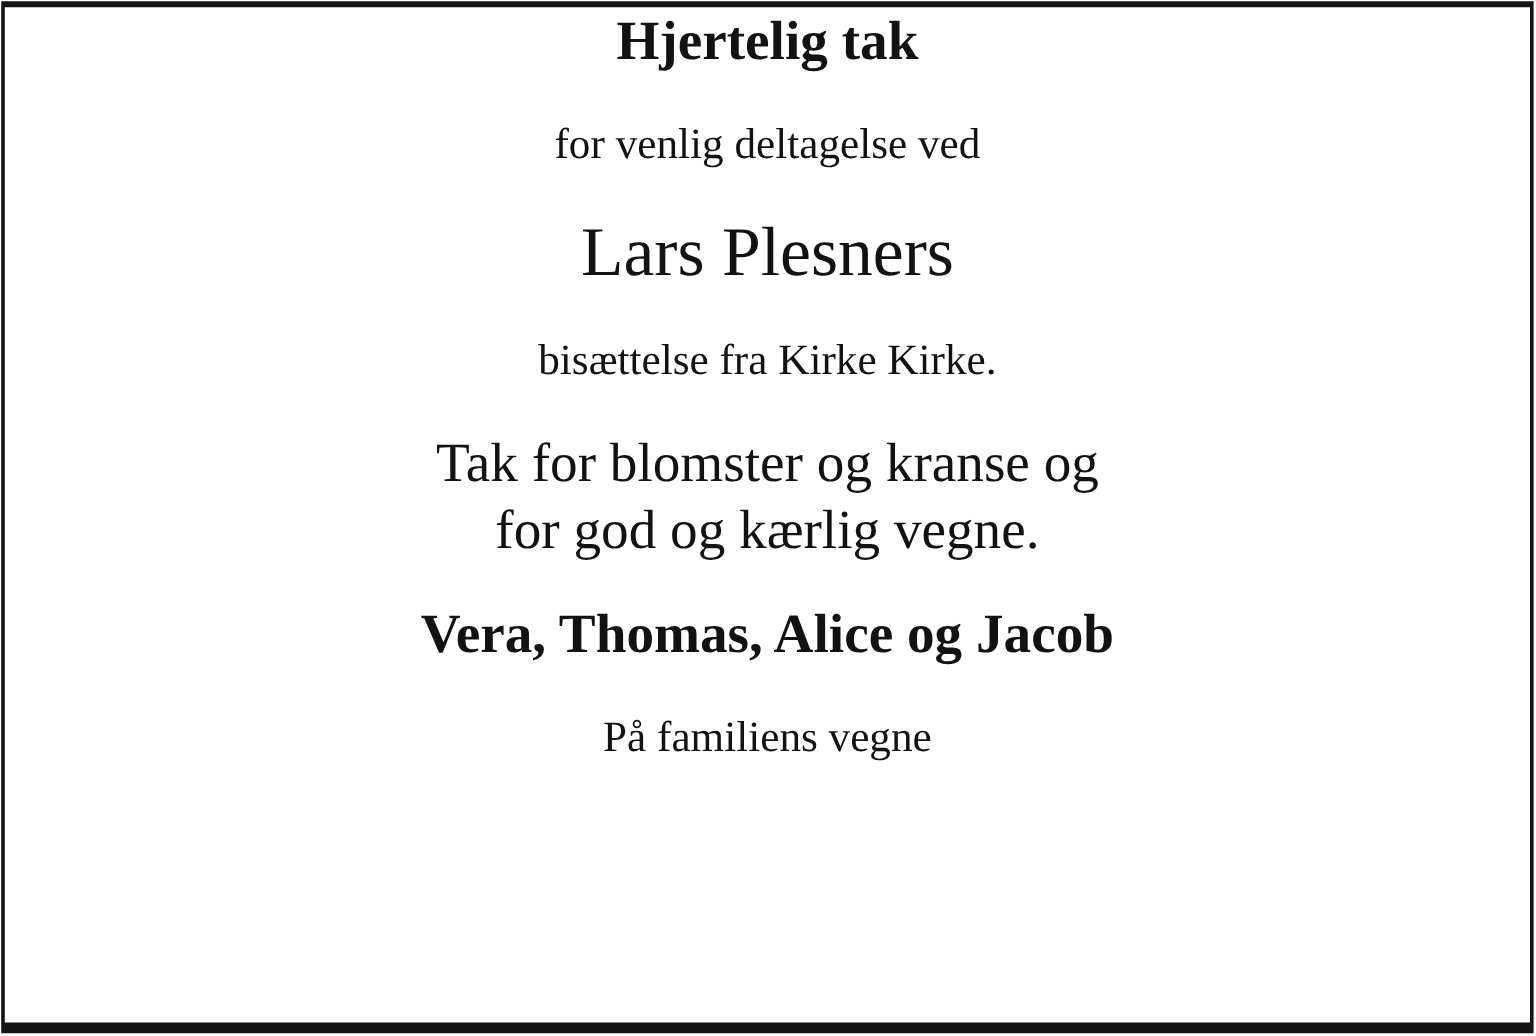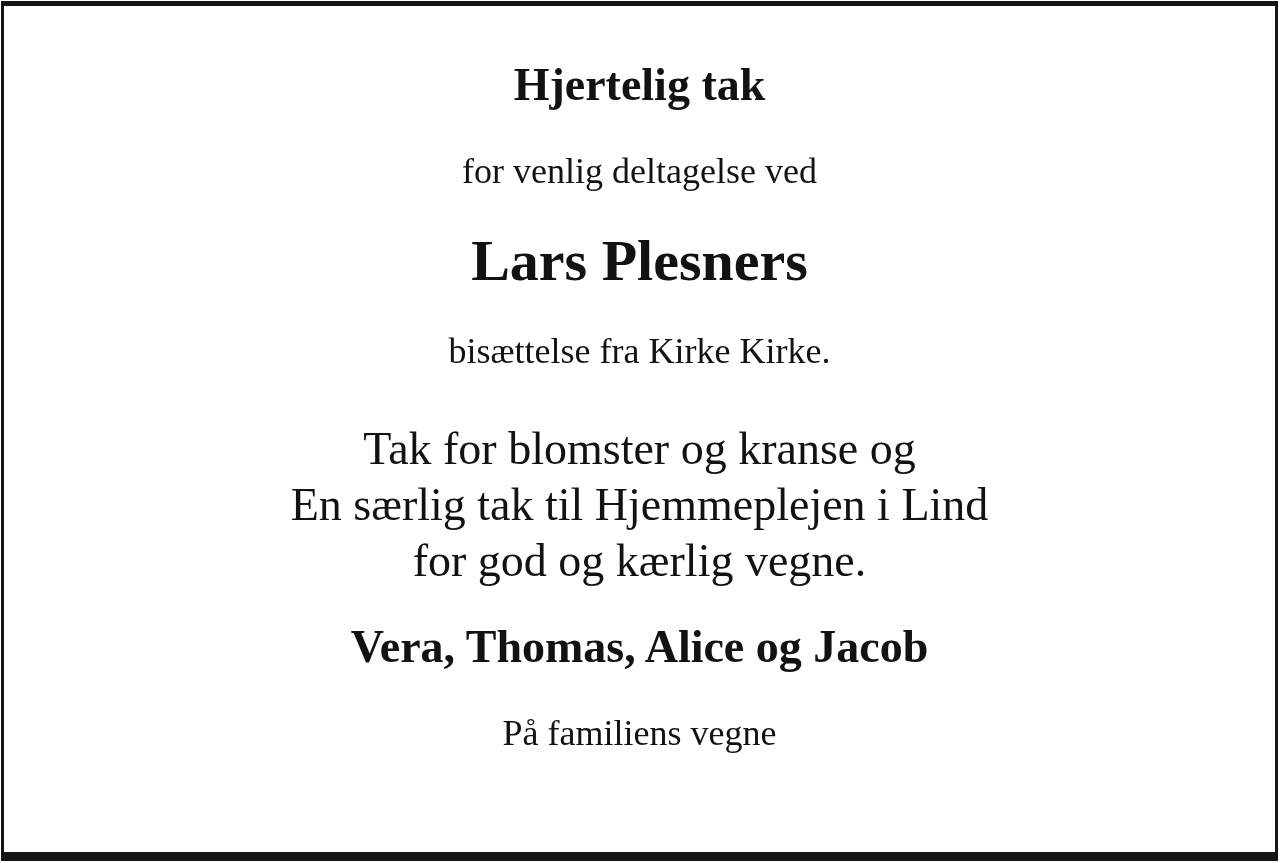--- a/index.html
+++ b/index.html
@@ -28,21 +28,20 @@
     background: #ffffff;
     border-style: solid;
     border-color: #151515;
     border-top-width: 5px;
     border-right-width: 3px;
     border-bottom-width: 9px;
     border-left-width: 3px;
     display: flex;
     flex-direction: column;
     align-items: center;
-    padding-top: 51px;
     color: #121212;
     text-align: center;
   }
 
   .block {
     margin-bottom: 30px;
   }
 
   .title {
     font-size: 46px;
@@ -52,28 +51,27 @@
 
   .body-line {
     font-size: 36px;
     line-height: 56px;
     font-weight: normal;
   }
 
   .deceased-name {
     font-size: 58px;
     line-height: 64px;
-    font-weight: bold;
+    font-weight: normal;
   }
 
   .thanks-paragraph {
     font-size: 46px;
     line-height: 56px;
     font-weight: normal;
-    margin-top: 12px;
   }
 
   .family-names {
     font-size: 46px;
     line-height: 56px;
     font-weight: bold;
   }
 </style>
 </head>
 <body>
@@ -84,21 +82,20 @@
     <div class="block title">Hjertelig tak</div>
 
     <div class="block body-line">for venlig deltagelse ved</div>
 
     <div class="block deceased-name">Lars Plesners</div>
 
     <div class="block body-line">bisættelse fra Kirke Kirke.</div>
 
     <div class="block thanks-paragraph">
       <div>Tak for blomster og kranse og</div>
-      <div>En særlig tak til Hjemmeplejen i Lind</div>
       <div>for god og kærlig vegne.</div>
     </div>
 
     <div class="block family-names">Vera, Thomas, Alice og Jacob</div>
 
     <div class="block body-line">På familiens vegne</div>
 
   </div>
 </div>
 

